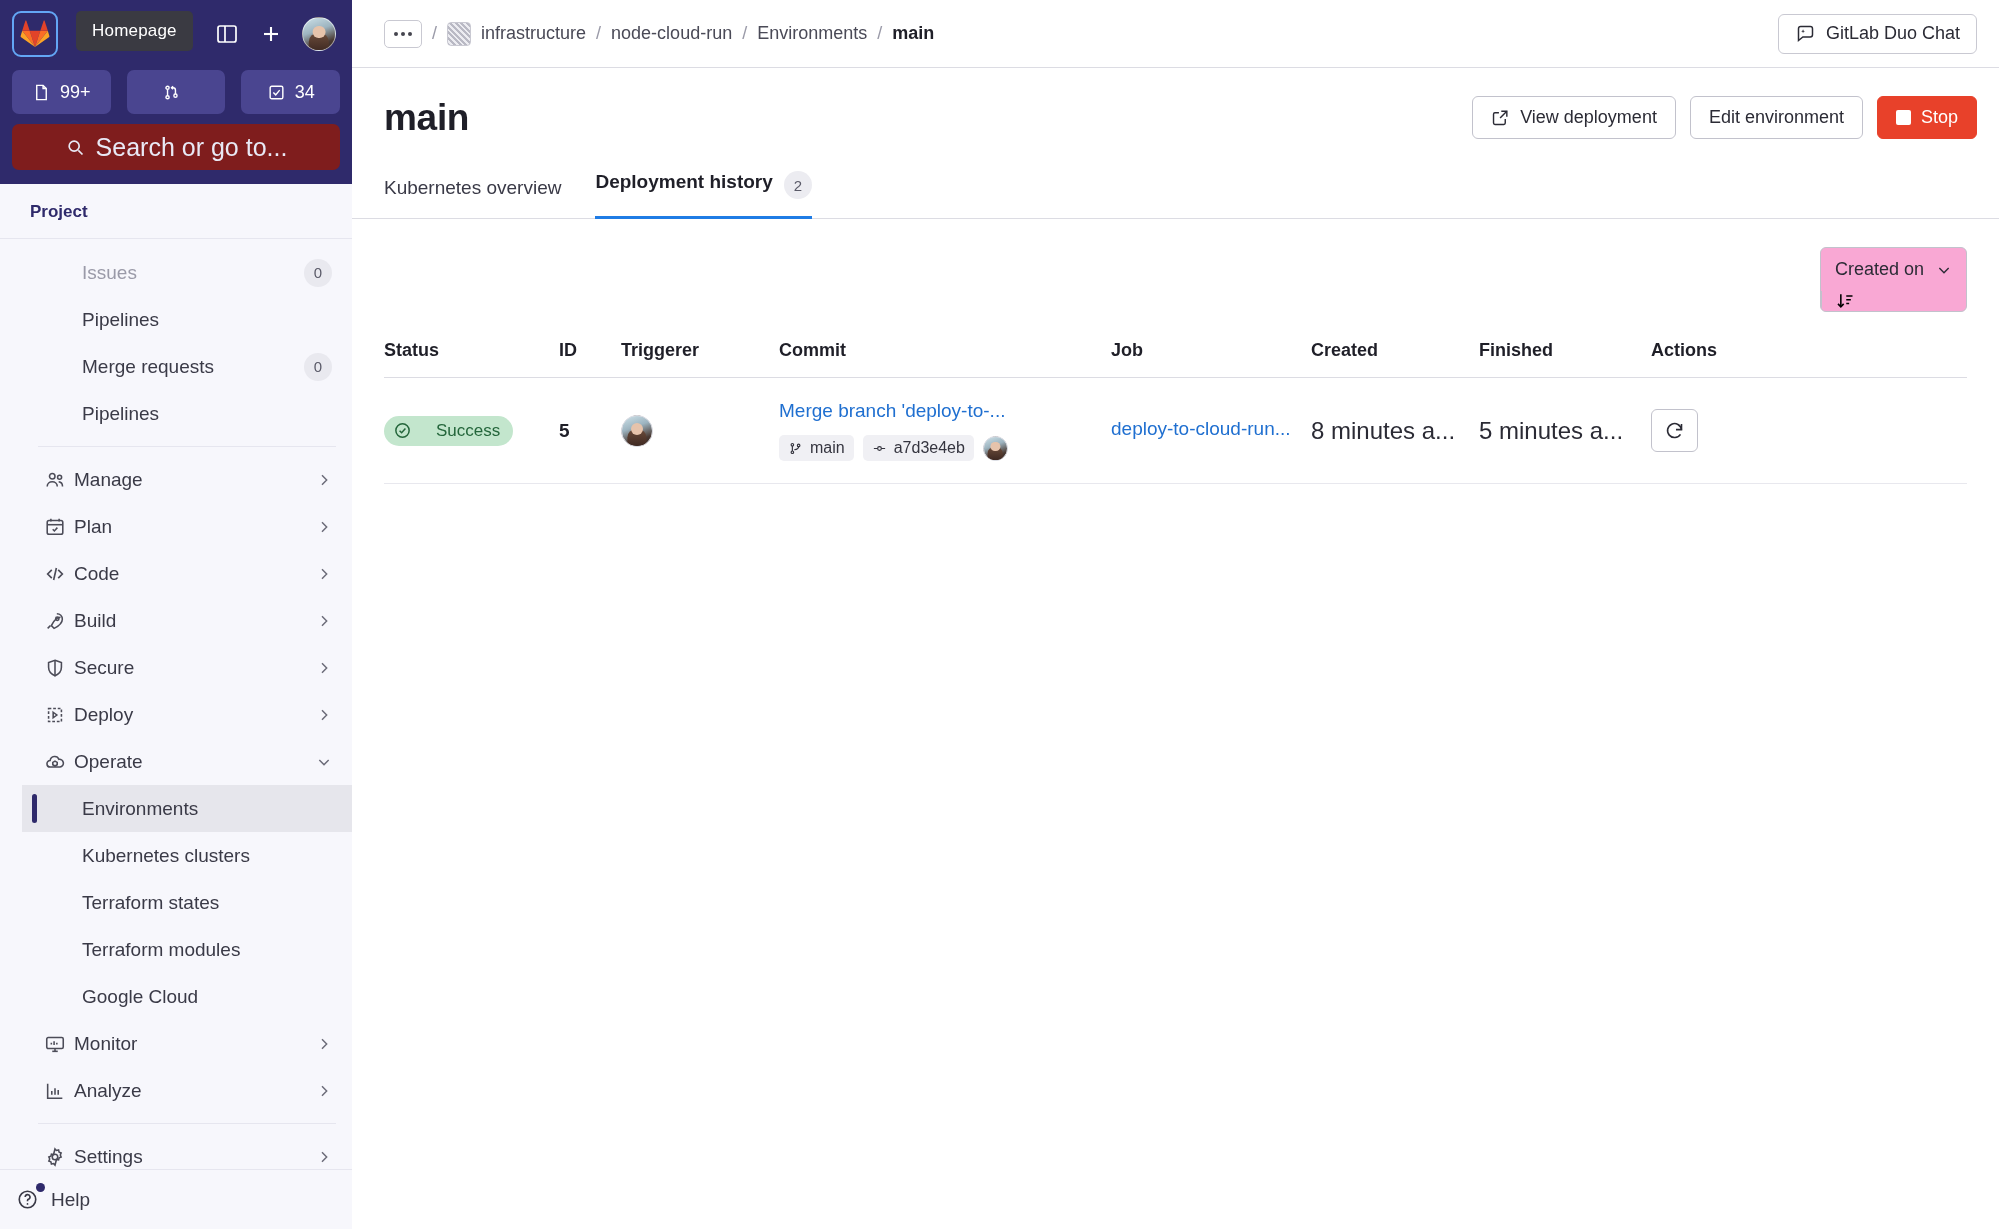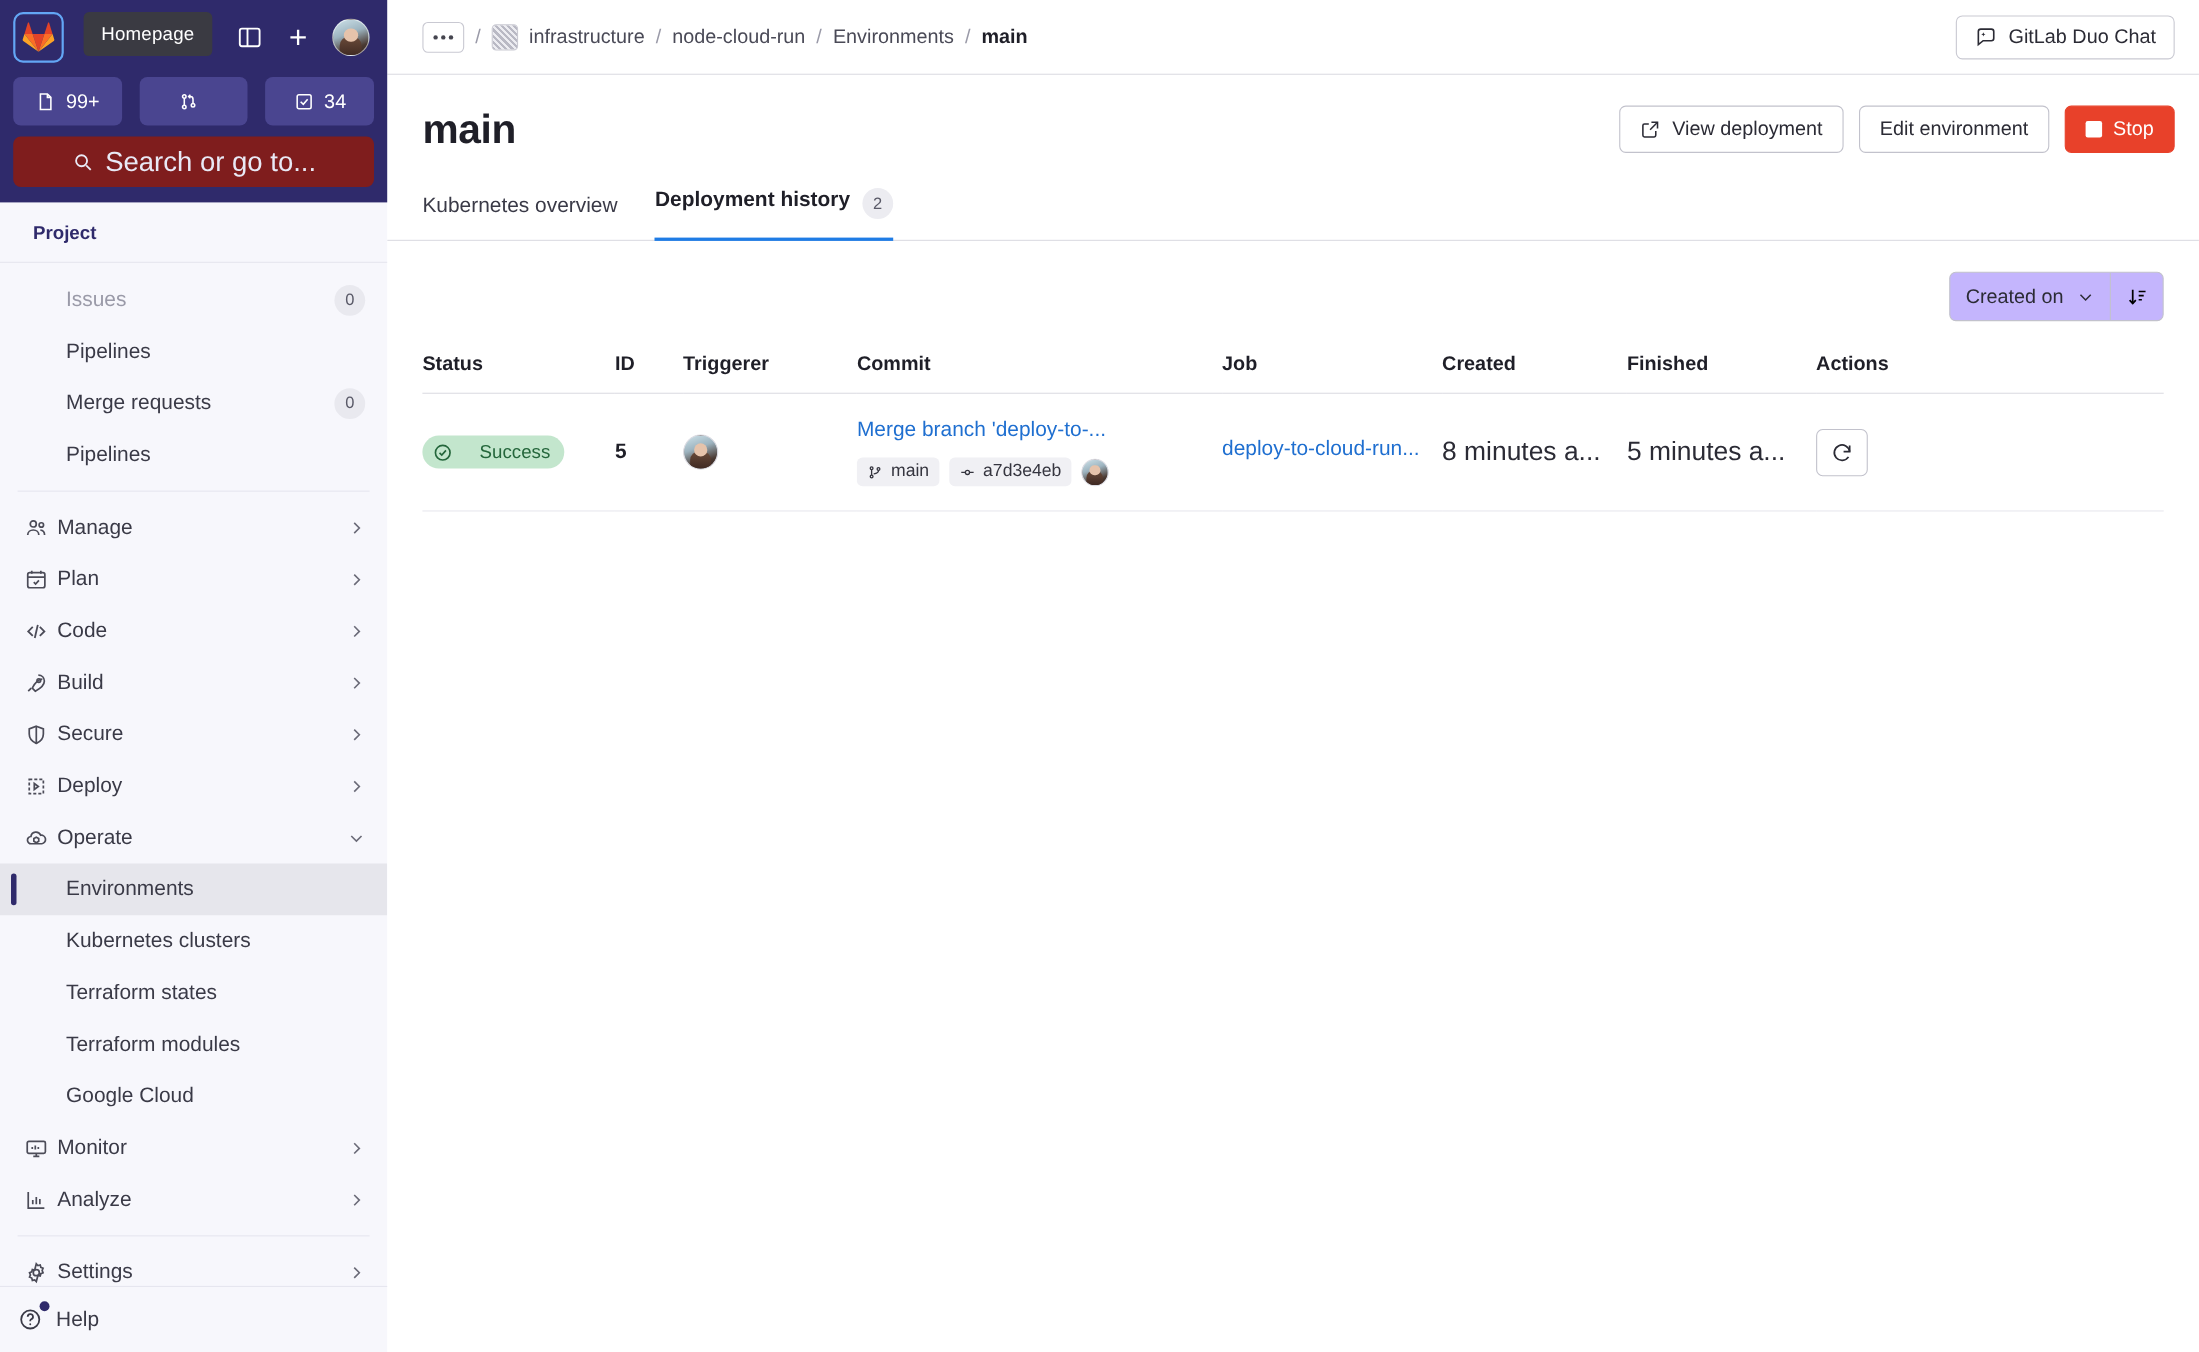--- a/index.html
+++ b/index.html
@@ -70,21 +70,21 @@
     background: #7f1d1d; color: #e9e9f5;
     display: flex; align-items: center; justify-content: center; gap: 11px;
     font-size: 25px;
   }
 
   .sb-project {
     padding: 18px 0 16px 30px;
     font-size: 17px; font-weight: 700; color: #2f2a6b;
     border-bottom: 1px solid #e6e6ef;
   }
-  .sb-scroll { flex: 1; overflow: hidden; padding-top: 10px; }
+  .sb-scroll { flex: 1; overflow: hidden; padding-top: 10px; margin-left: 22px; }
   .nav-item {
     display: flex; align-items: center; height: 47px;
     padding-left: 22px; padding-right: 20px;
     color: #3a3a47; font-size: 19px; position: relative;
     border-radius: 0;
   }
   .nav-item .ic { width: 30px; flex: 0 0 30px; display: flex; align-items: center; justify-content: flex-start; color: #4c4c58; }
   .nav-item .lbl { flex: 1; }
   .nav-item.sub { padding-left: 60px; }
   .nav-item.sub .lbl { margin-left: 0; }
@@ -167,21 +167,21 @@
     border-bottom: 3px solid transparent; margin-bottom: -1px; margin-top: 10px;
   }
   .tab.active { color: #1f1f28; font-weight: 700; border-bottom-color: #1f7ce5; }
   .tab-badge {
     min-width: 28px; height: 28px; padding: 0 8px; border-radius: 14px;
     background: #ececf1; color: #5a5a68; font-size: 15px; font-weight: 400;
     display: flex; align-items: center; justify-content: center;
   }
 
   .toolbar { display: flex; justify-content: flex-end; padding: 28px 32px 0 32px; }
-  .sort-group { display: flex; align-items: stretch; border: 1px solid #c2c2cc; border-radius: 6px; overflow: hidden; background:#c4b5fd; }
+  .sort-group { display: flex; align-items: stretch; border: 1px solid #c2c2cc; border-radius: 6px; overflow: hidden; background:#f9a8d4;flex-direction:column; }
   .sort-select { height: 43px; padding: 0 14px; display: flex; align-items: center; gap: 12px; font-size: 18px; color: #2b2b35; }
   .sort-dir { width: 48px; border-left: 1px solid #c2c2cc; display: flex; align-items: center; justify-content: center; }
 
   table.deploy { width: calc(100% - 64px); margin: 18px 32px 0 32px; border-collapse: collapse; }
   table.deploy th {
     text-align: left; font-size: 18px; font-weight: 700; color: #1f1f28;
     padding: 10px 0 16px 0; border-bottom: 1px solid #dcdce3;
   }
   table.deploy td { padding: 22px 0; border-bottom: 1px solid #e8e8ee; vertical-align: middle; }
   .col-status { width: 175px; }

